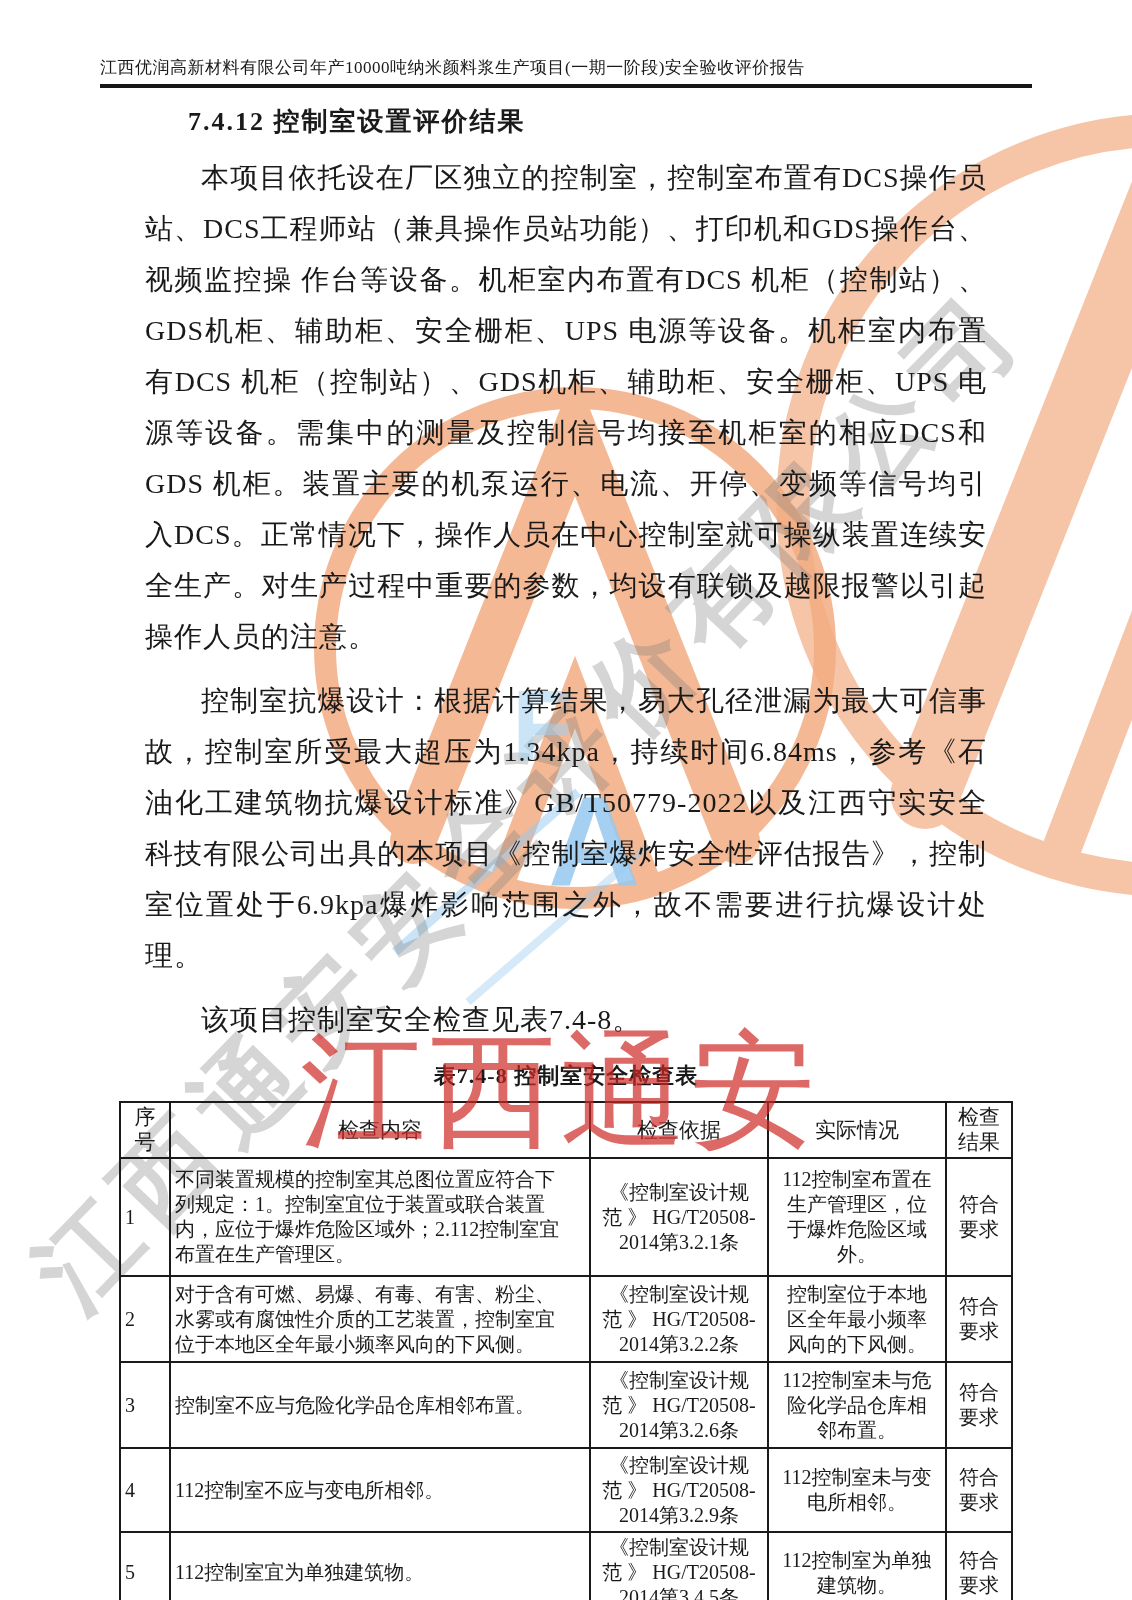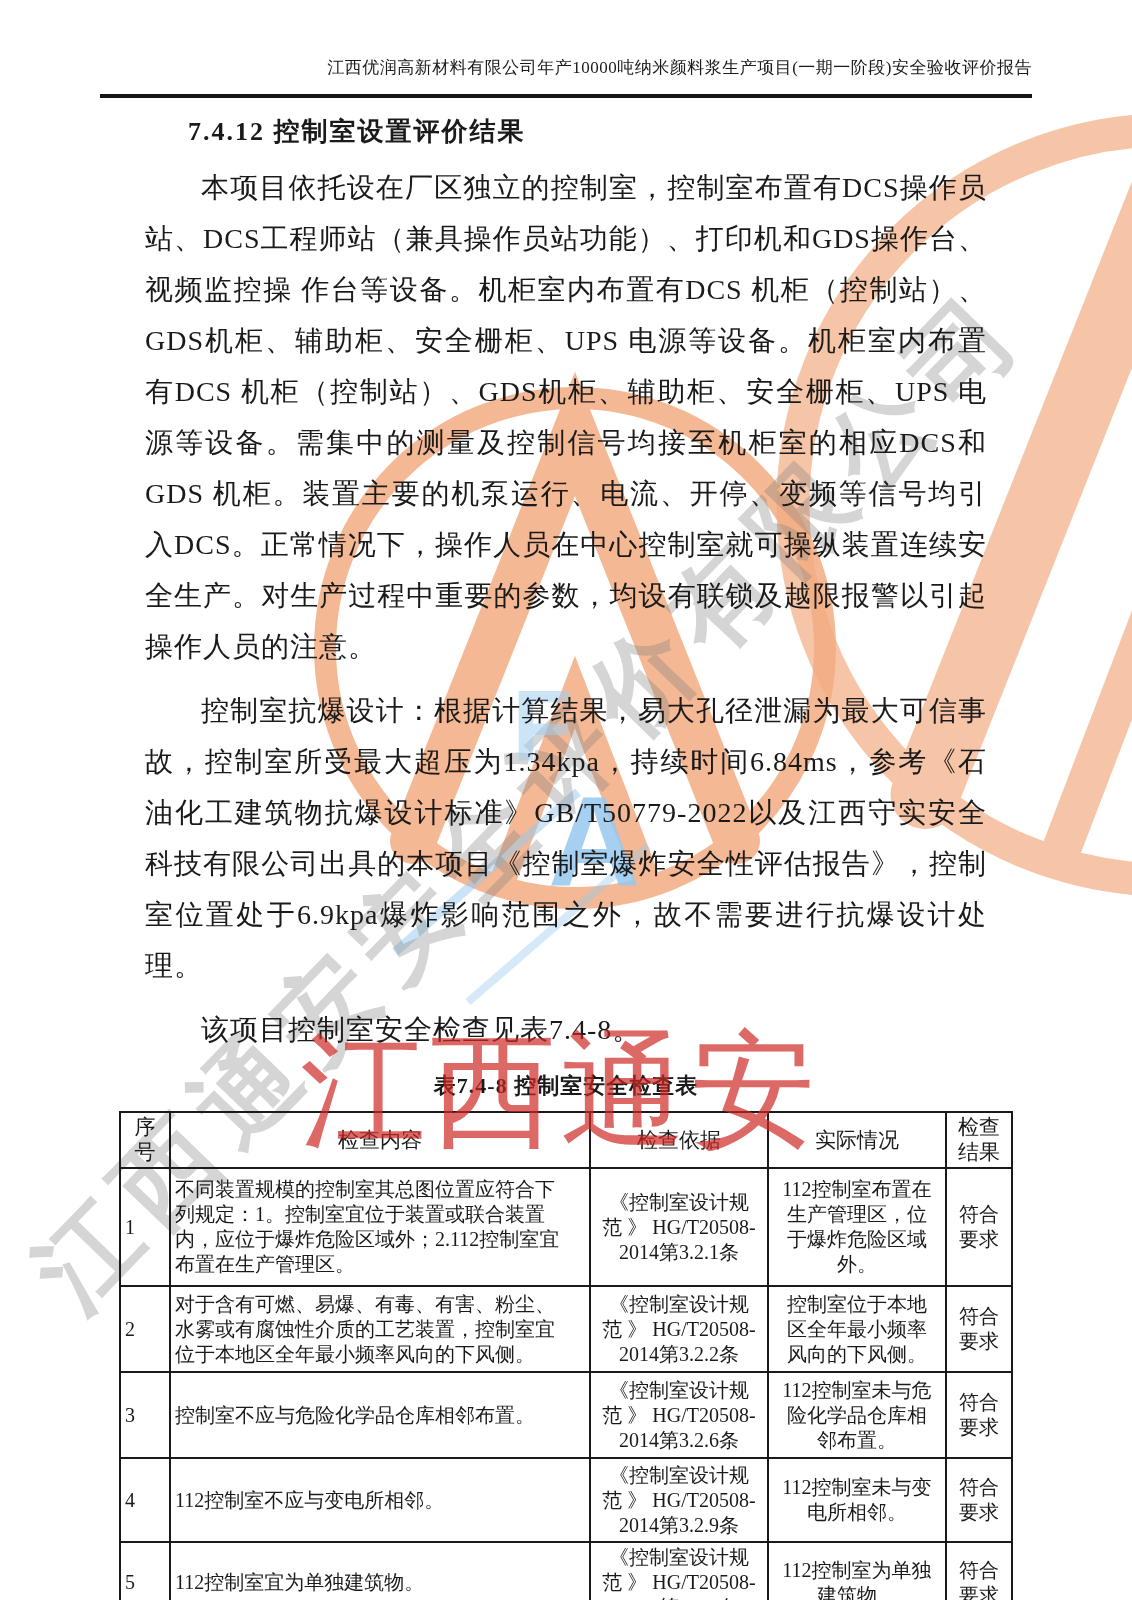--- a/index.html
+++ b/index.html
@@ -42,23 +42,23 @@
     position:absolute;left:300px;top:1008px;
     font-size:126px;letter-spacing:4px;font-weight:normal;
     color:rgba(206,42,38,0.70);
     z-index:2;pointer-events:none;
     font-family:"Liberation Serif", serif;
   }
   
   .content{position:relative;z-index:1;}
   .doc-header{
     margin:0 100px;
-    padding-top:56px;padding-bottom:15px;
+    padding-top:56px;padding-bottom:5px;
     border-bottom:4px solid #161616;
-    text-align:right;
+    text-align:left;
     font-size:17px;letter-spacing:0.5px;
   }
   .section-title{
     margin:16px 0 0 188px;
     font-size:26px;font-weight:bold;
     letter-spacing:2px;
   }
   .body-text{margin:8px 132px 0 132px;}
   .body-text p{
     margin:13px;

